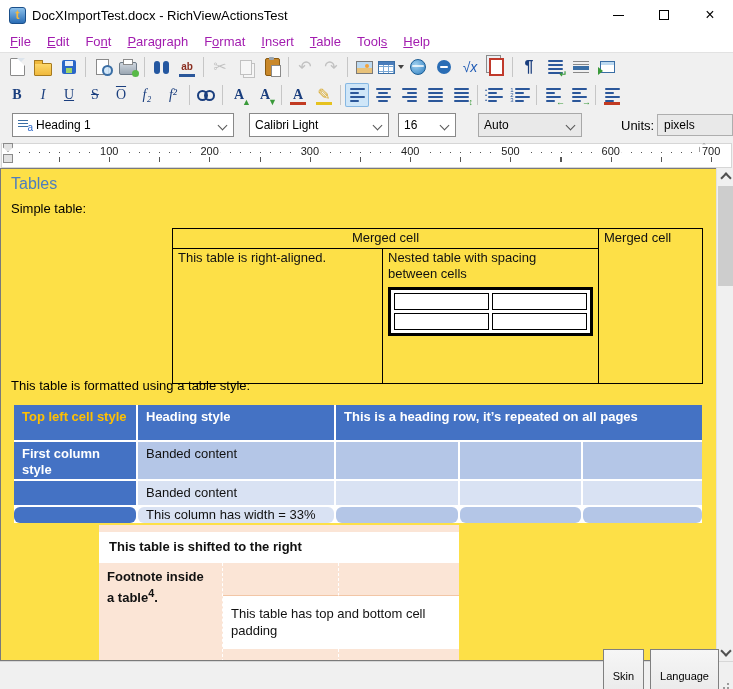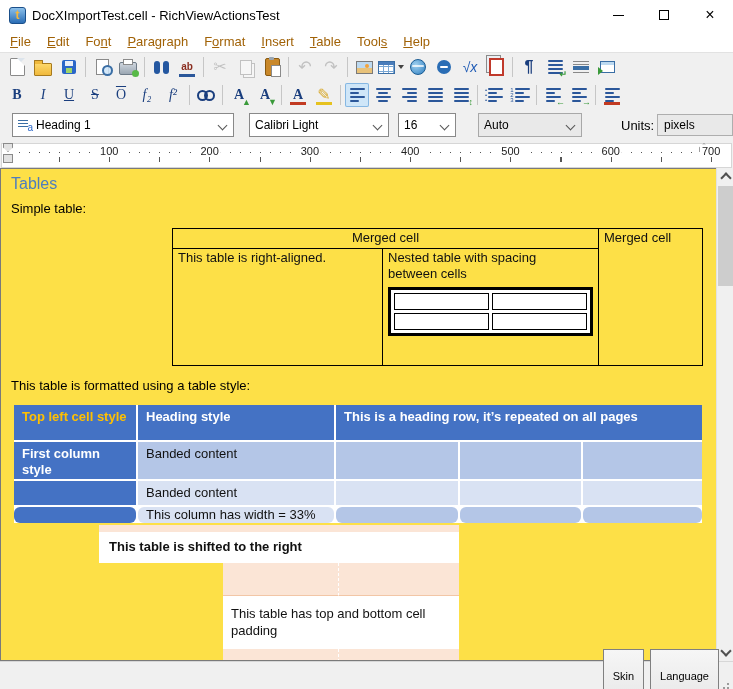--- a/index.html
+++ b/index.html
@@ -11,21 +11,21 @@
             background:linear-gradient(#8cc0ea,#2a6db5);color:#f6b73c;font-weight:bold;font-size:12px;
             display:flex;align-items:center;justify-content:center;box-sizing:border-box;}
   .title-text{font-size:13px;color:#000;}
   .winbtns{margin-left:auto;display:flex;height:30px;}
   .winbtn{width:46px;height:30px;display:flex;align-items:center;justify-content:center;}
   .glyph-min{width:11px;height:1px;background:#000;}
   .glyph-max{width:10px;height:10px;border:1px solid #000;box-sizing:border-box;}
   .glyph-close{font-size:16px;line-height:16px;color:#000;}
   
   .menubar{height:22px;background:#fff;display:flex;align-items:center;font-size:13px;padding-left:2px;}
-  .menu-item{padding:2px 8px;color:#a16207;}
+  .menu-item{padding:2px 8px;color:#a21caf;}
   
   .toolbar{height:28px;background:#f0f0f0;display:flex;align-items:center;padding-left:4px;}
   .toolbar.first{border-top:1px solid #e2e2e2;}
   .tsep{width:1px;height:20px;background:#c6c6c6;margin:0 3px;flex:0 0 auto;}
   .tbtn{min-width:24px;height:24px;margin:0 1px;position:relative;display:flex;align-items:center;
         justify-content:center;border-radius:2px;flex:0 0 auto;}
   .tbtn.disabled{opacity:.45;filter:grayscale(.8);}
   .tbtn.active{background:#cfe6f8;box-shadow:inset 0 0 0 1px #86b7e2;}
   .tbtn .g{font-size:14px;line-height:14px;}
   .tbtn .g.big{font-size:16px;}
@@ -121,21 +121,21 @@
   .mk-flt{left:3px;top:2px;width:10px;height:9px;clip-path:polygon(0 0,100% 0,100% 50%,50% 100%,0 50%);}
   .mk-flb{left:3px;top:13px;width:10px;height:9px;}
   .mk-r{left:699px;top:2px;width:10px;height:9px;clip-path:polygon(0 50%,50% 0,100% 50%,100% 100%,0 100%);}
   
   .docwrap{position:absolute;left:0;top:168px;width:733px;height:493px;}
   .doc{position:absolute;left:0;top:0;right:17px;bottom:0;background:#fde047;border:1px solid #7a7a7a;
        border-right:none;overflow:hidden;font-size:13px;color:#111;}
   .doc-heading{position:absolute;left:10px;top:6px;font-size:16px;color:#4e7dbe;}
   .para{position:absolute;left:10px;font-size:13px;color:#000;}
   
-  .t1{position:absolute;left:171px;top:59px;width:531px;height:138px;display:grid;
+  .t1{position:absolute;left:171px;top:59px;width:531px;height:156px;display:grid;
       grid-template-columns:210px 216px 105px;grid-template-rows:20px 1fr;border:1px solid #000;box-sizing:border-box;}
   .t1 .cell{box-sizing:border-box;padding:1px 5px;}
   .t1-top{grid-column:1/3;grid-row:1;border-right:1px solid #000;border-bottom:1px solid #000;text-align:center;}
   .t1-right{grid-column:3;grid-row:1/3;}
   .t1-left{grid-column:1;grid-row:2;border-right:1px solid #000;}
   .t1-nest{grid-column:2;grid-row:2;border-right:1px solid #000;display:flex;flex-direction:column;}
   .t1-label{max-width:175px;line-height:16px;}
   .nested{margin:5px 0 0 0;border:3px solid #000;padding:3px;display:grid;
           grid-template-columns:1fr 1fr;gap:3px;background:#fff;}
   .nested div{border:1px solid #000;height:15px;}
@@ -181,21 +181,21 @@
   .grip{position:absolute;right:4px;bottom:4px;width:2px;height:2px;background:#9b9b9b;
         box-shadow:-4px 4px 0 0 #9b9b9b,0 4px 0 0 #9b9b9b,-8px 8px 0 0 #9b9b9b,-4px 8px 0 0 #9b9b9b,0 8px 0 0 #9b9b9b;}
 </style>
 </head>
 <body>
 
 <div class="window">
 
   <div class="titlebar">
     <div class="app-icon">t</div>
-    <div class="title-text">DocXImportTest.cell - RichViewActionsTest</div>
+    <div class="title-text">DocXImportTest.docx - RichViewActionsTest</div>
     <div class="winbtns">
       <div class="winbtn">
           <span class="glyph-min"></span>
         </div>
       <div class="winbtn">
           <span class="glyph-max"></span>
         </div>
       <div class="winbtn">
           <span class="glyph-close">×</span>
         </div>
@@ -542,20 +542,23 @@
         <div class="c blue tight"></div>
         <div class="c light tight"><span>This column has width = 33%</span></div>
         <div class="c mid tight"></div>
         <div class="c mid tight"></div>
         <div class="c mid tight"></div>
       </div>
 
       <div class="t3">
         <div class="peach t3-strip"></div>
         <div class="t3-title"><span>This table is shifted to the right</span></div>
+        <div class="peach dashr t3-foot">
+          <span>Footnote inside a table</span><sup>4</sup><span>.</span>
+        </div>
         <div class="peach dashr t3-a2"></div>
         <div class="peach t3-a3"></div>
         <div class="t3-pad"><span>This table has top and bottom cell padding</span></div>
         <div class="peach dashr t3-b2"></div>
         <div class="peach t3-b3"></div>
       </div>
     </div>
 
     <div class="vscroll">
       <div class="sbtn up">

